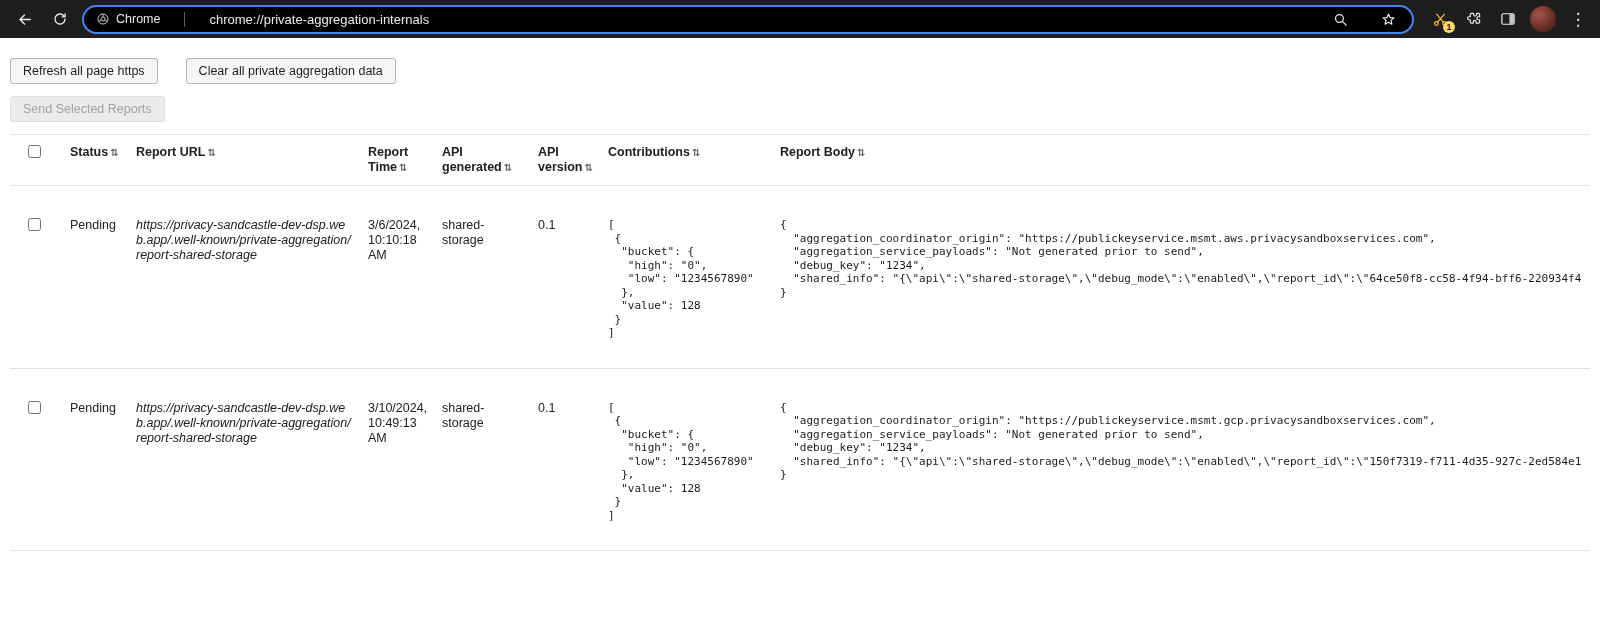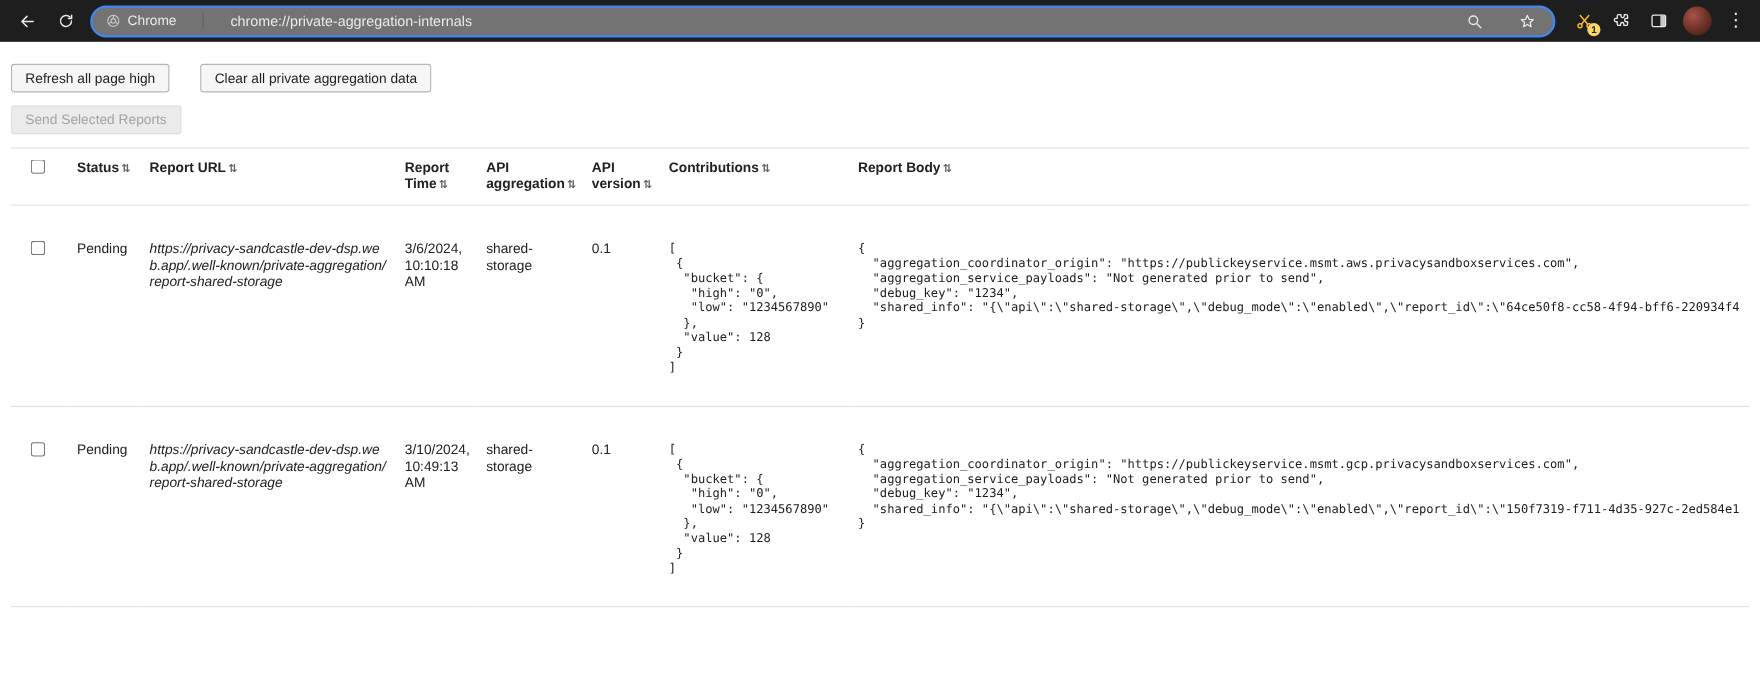--- a/index.html
+++ b/index.html
@@ -5,21 +5,21 @@
   * { margin:0; padding:0; box-sizing:border-box; }
   html,body { width:1600px; height:623px; overflow:hidden; background:#fff;
               font-family:"Liberation Sans", sans-serif; color:#202124; }
 
   
   .toolbar { height:38px; background:#1e1e1e; display:flex; align-items:center;
              padding:0 10px; gap:8px; }
   .nav-btn { width:28px; height:28px; border:none; background:transparent; border-radius:50%;
              display:flex; align-items:center; justify-content:center; cursor:pointer; flex:0 0 auto; }
   .nav-btn svg, .ob-icon svg, .tb-icon svg { display:block; }
-  .omnibox { flex:1; height:29px; background:#737373; border:2px solid #4285f4; border-radius:15px;
+  .omnibox { flex:1; height:29px; background:#000000; border:2px solid #4285f4; border-radius:15px;
              display:flex; align-items:center; padding:0 12px; gap:24px; min-width:0; }
   .chip { display:flex; align-items:center; gap:6px; flex:0 0 auto; }
   .chip-label { color:#e8eaed; font-size:12.5px; }
   .ob-divider { width:1px; height:15px; background:#5f6368; flex:0 0 auto; }
   .ob-url { color:#e8eaed; font-size:13px; white-space:nowrap; overflow:hidden; }
   .ob-spacer { flex:1; }
   .ob-icon { width:24px; height:24px; display:flex; align-items:center; justify-content:center;
              cursor:pointer; flex:0 0 auto; }
   .tb-right { display:flex; align-items:center; gap:10px; padding-left:6px; flex:0 0 auto; }
   .tb-icon { width:24px; height:24px; display:flex; align-items:center; justify-content:center;
@@ -120,21 +120,21 @@
       </svg>
     </span>
     <span class="avatar"></span>
     <span class="tb-icon kebab">⋮</span>
   </div>
 </div>
 
 <div class="page">
 
   <div class="btn-row">
-    <button class="btn">Refresh all page high</button>
+    <button class="btn">Refresh all page https</button>
     <button class="btn">Clear all private aggregation data</button>
   </div>
 
 
   <div class="send-row">
     <button class="btn btn-disabled" disabled="">Send Selected Reports</button>
   </div>
 
   <table>
     <colgroup>
@@ -148,21 +148,21 @@
         <col>
     </colgroup>
     <thead>
       <tr>
         <th class="cell-check">
           <input type="checkbox" style="">
         </th>
         <th><span>Status</span><span class="sort-icon">⇅</span></th>
         <th><span>Report URL</span><span class="sort-icon">⇅</span></th>
         <th><span>Report Time</span><span class="sort-icon">⇅</span></th>
-        <th><span>API aggregation</span><span class="sort-icon">⇅</span></th>
+        <th><span>API generated</span><span class="sort-icon">⇅</span></th>
         <th><span>API version</span><span class="sort-icon">⇅</span></th>
         <th><span>Contributions</span><span class="sort-icon">⇅</span></th>
         <th><span>Report Body</span><span class="sort-icon">⇅</span></th>
       </tr>
     </thead>
     <tbody>
       <tr>
         <td class="cell-check">
           <input type="checkbox" style="">
         </td>

